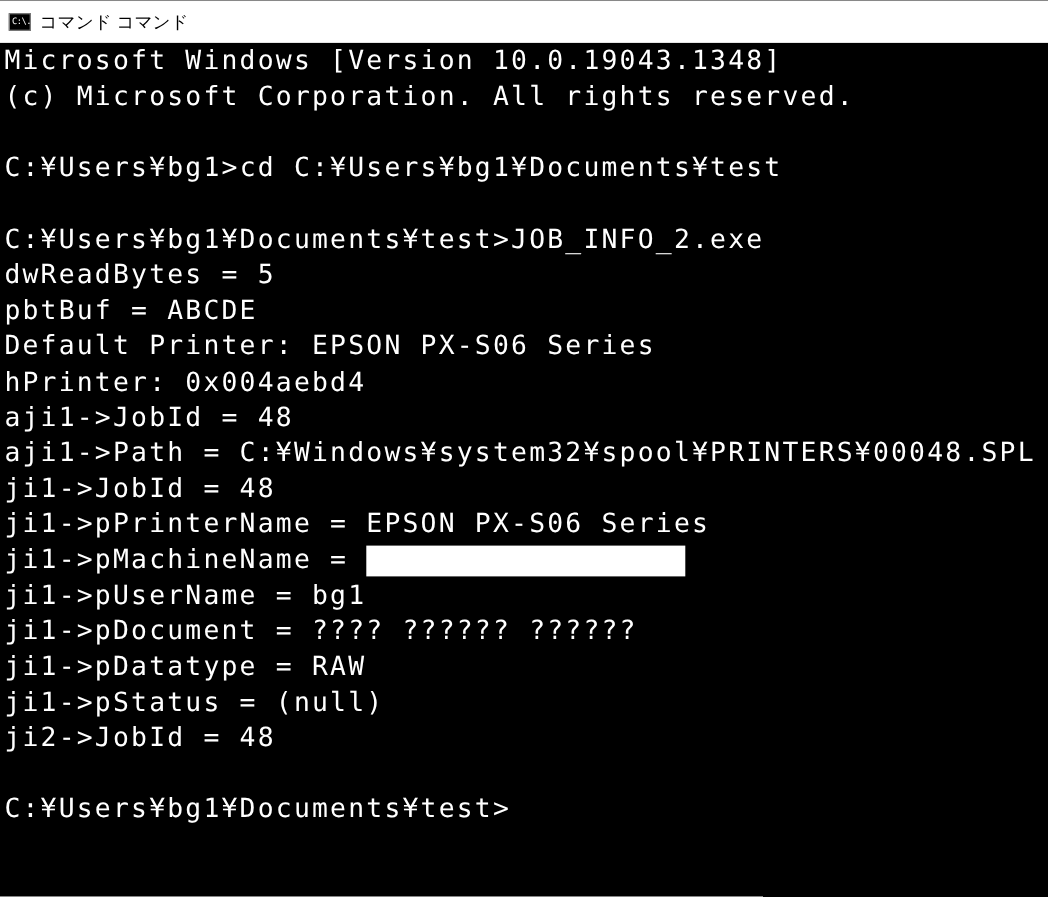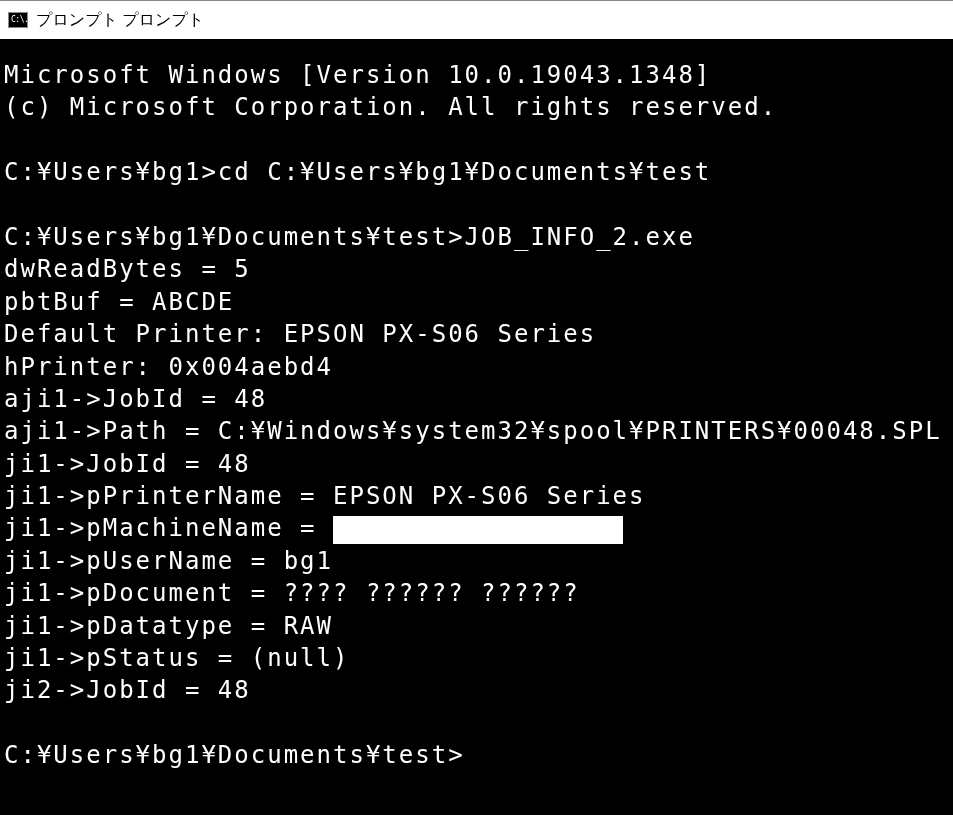--- a/index.html
+++ b/index.html
@@ -52,21 +52,21 @@
     color: #000;
     font-family: "Meiryo", "MS Gothic", sans-serif;
   }
   .terminal {
     flex: 1;
     background: #000000;
     color: #ffffff;
     font-family: "MS Gothic", "Consolas", monospace;
     font-size: 24px;
     line-height: 1.35;
-    padding: 20px 0 0 4px;
+    padding: 0 0 0 4px;
     white-space: pre;
     letter-spacing: 2px;
     overflow: hidden;
     box-sizing: border-box;
     position: relative;
   }
   .redacted {
     display: inline-block;
     background: #ffffff;
     width: 290px;
@@ -80,18 +80,18 @@
 </style>
 </head>
 <body>
 
 <div class="window">
 
   <div class="titlebar">
     <div class="app-icon">
       <span class="app-icon-text">C:\.</span>
     </div>
-    <span class="title-text">プロンプト プロンプト</span>
+    <span class="title-text">コマンド コマンド</span>
   </div>
 
   <div class="terminal"><div class="line">Microsoft Windows [Version 10.0.19043.1348]</div><div class="line">(c) Microsoft Corporation. All rights reserved.</div><div class="line"> </div><div class="line"><span>C:¥Users¥bg1&gt;</span><span>cd C:¥Users¥bg1¥Documents¥test</span></div><div class="line"> </div><div class="line"><span>C:¥Users¥bg1¥Documents¥test&gt;</span><span>JOB_INFO_2.exe</span></div><div class="line">dwReadBytes = 5</div><div class="line">pbtBuf = ABCDE</div><div class="line">Default Printer: EPSON PX-S06 Series</div><div class="line">hPrinter: 0x004aebd4</div><div class="line">aji1-&gt;JobId = 48</div><div class="line">aji1-&gt;Path = C:¥Windows¥system32¥spool¥PRINTERS¥00048.SPL</div><div class="line">ji1-&gt;JobId = 48</div><div class="line">ji1-&gt;pPrinterName = EPSON PX-S06 Series</div><div class="line"><span>ji1-&gt;pMachineName = </span><span class="redacted"></span></div><div class="line">ji1-&gt;pUserName = bg1</div><div class="line">ji1-&gt;pDocument = ???? ?????? ??????</div><div class="line">ji1-&gt;pDatatype = RAW</div><div class="line">ji1-&gt;pStatus = (null)</div><div class="line">ji2-&gt;JobId = 48</div><div class="line"> </div><div class="line"><span>C:¥Users¥bg1¥Documents¥test&gt;</span></div></div>
 
 </div>
 
 </body></html>

